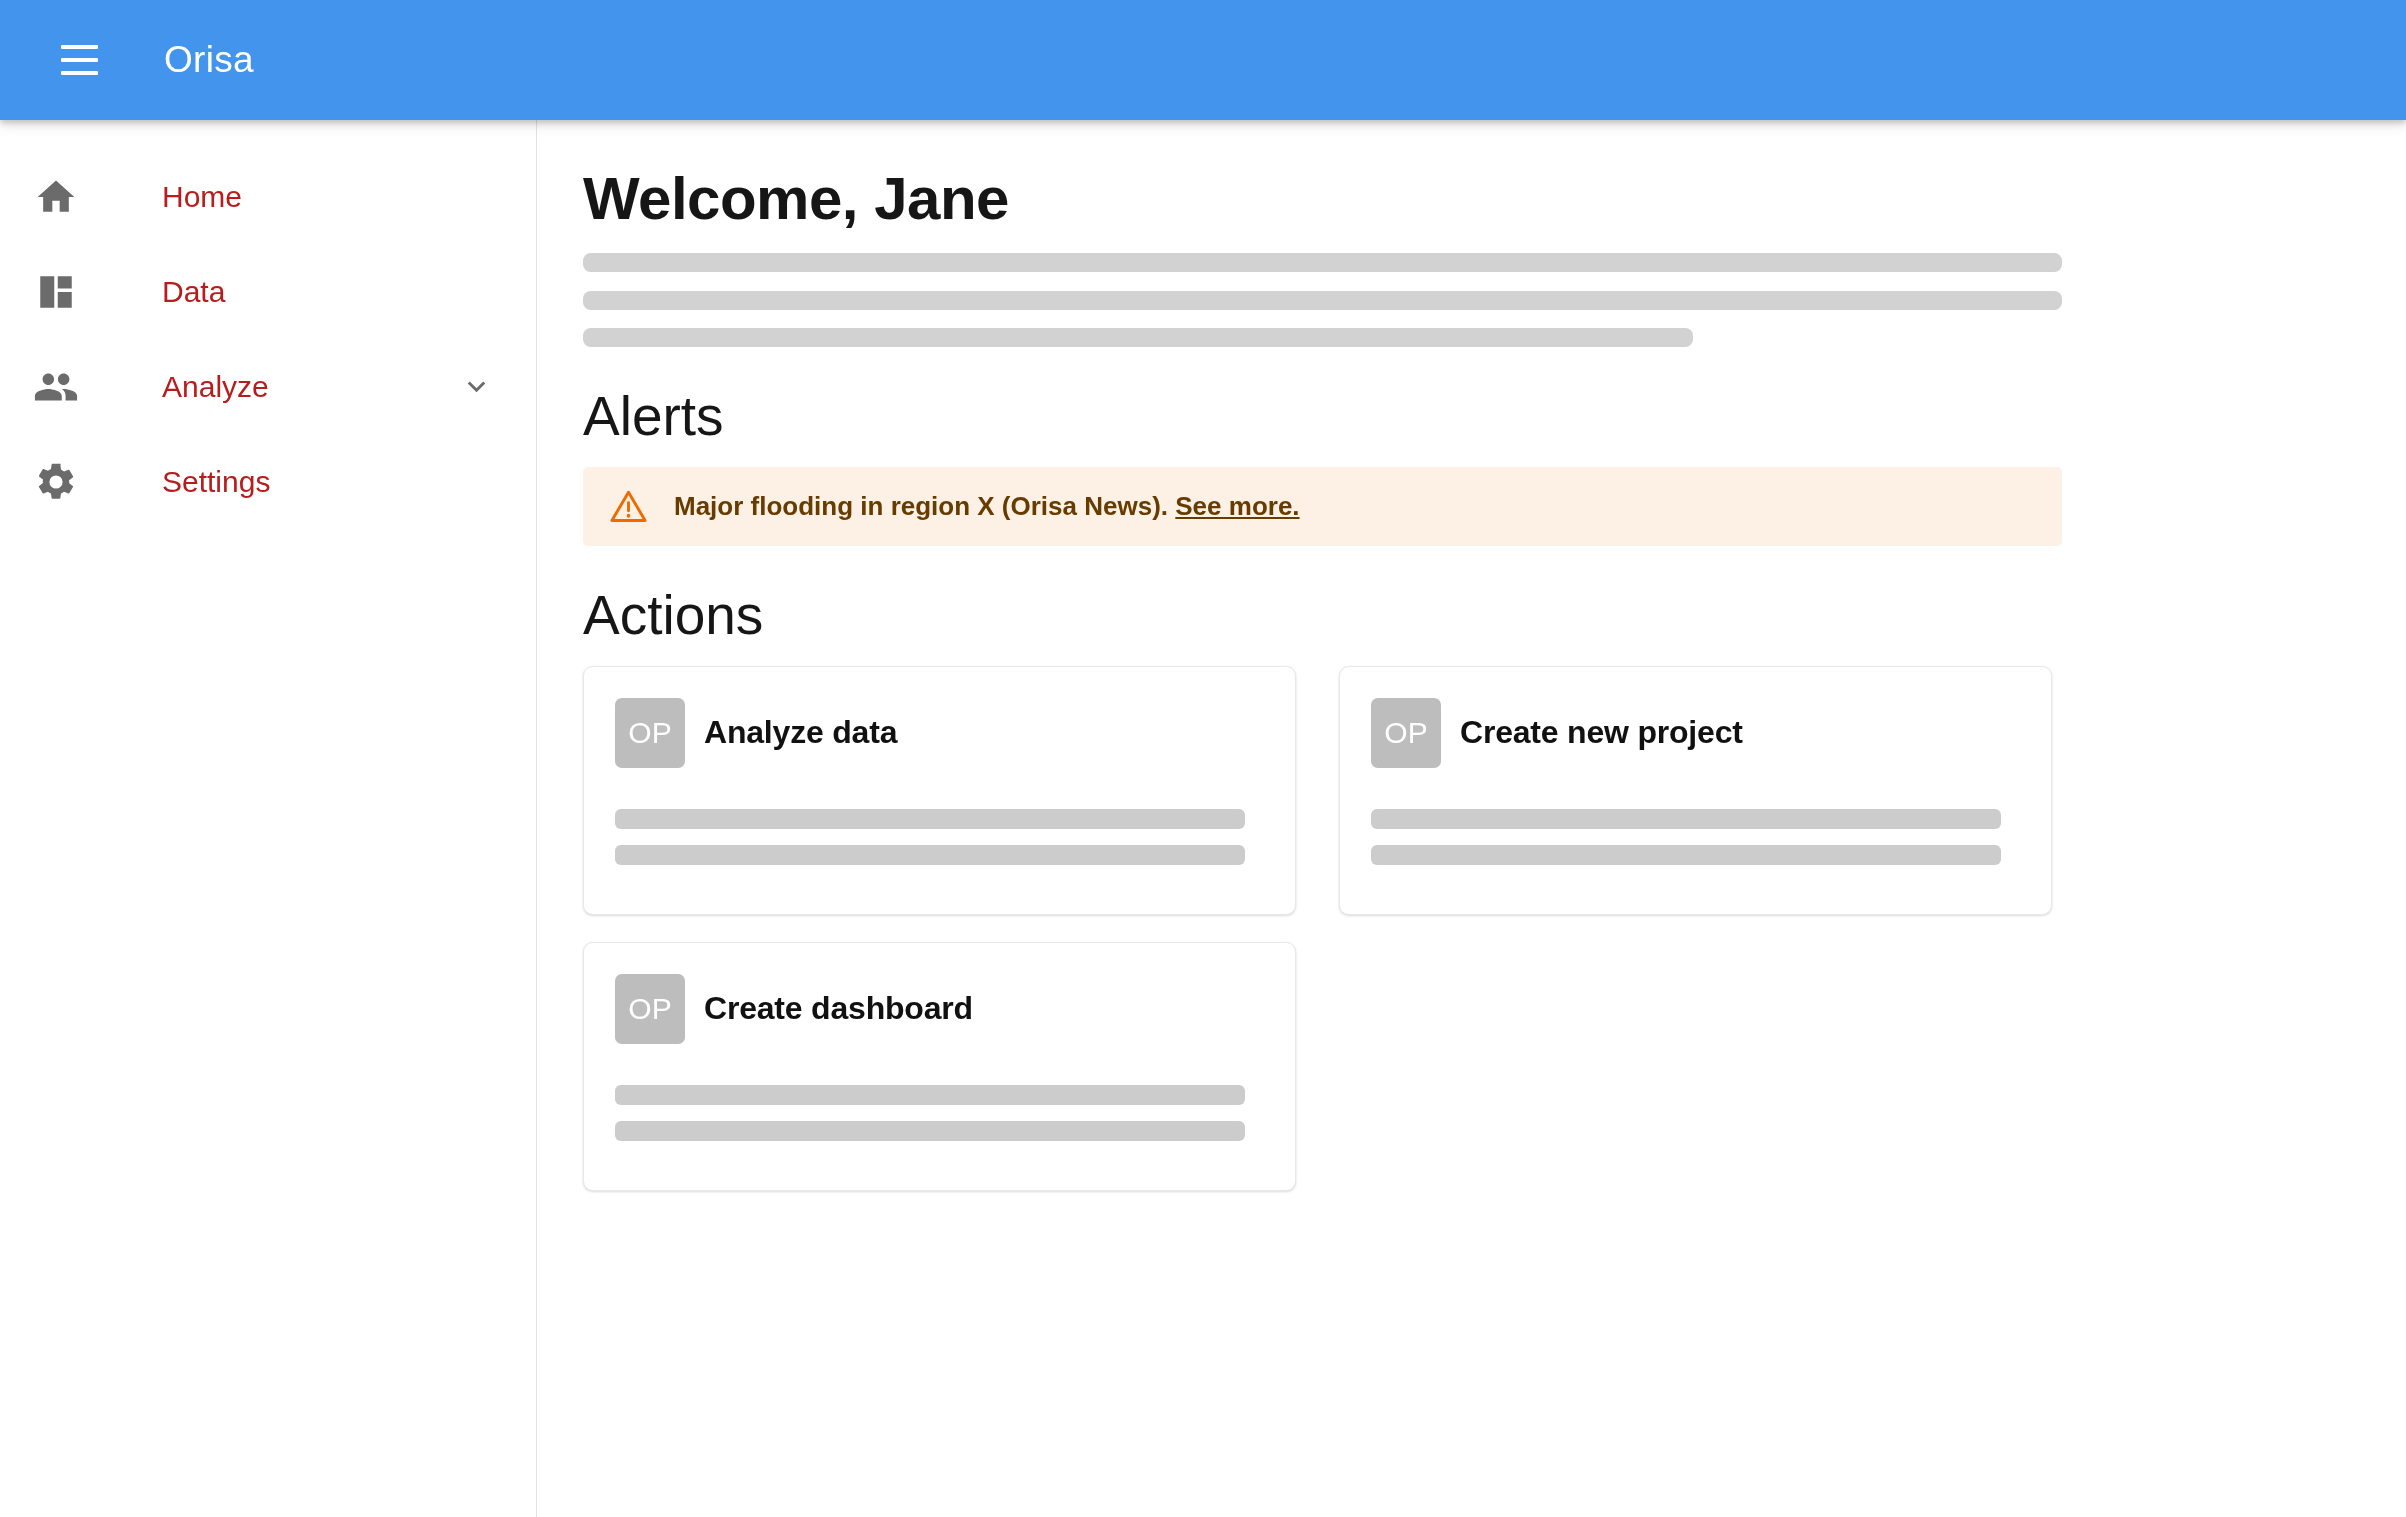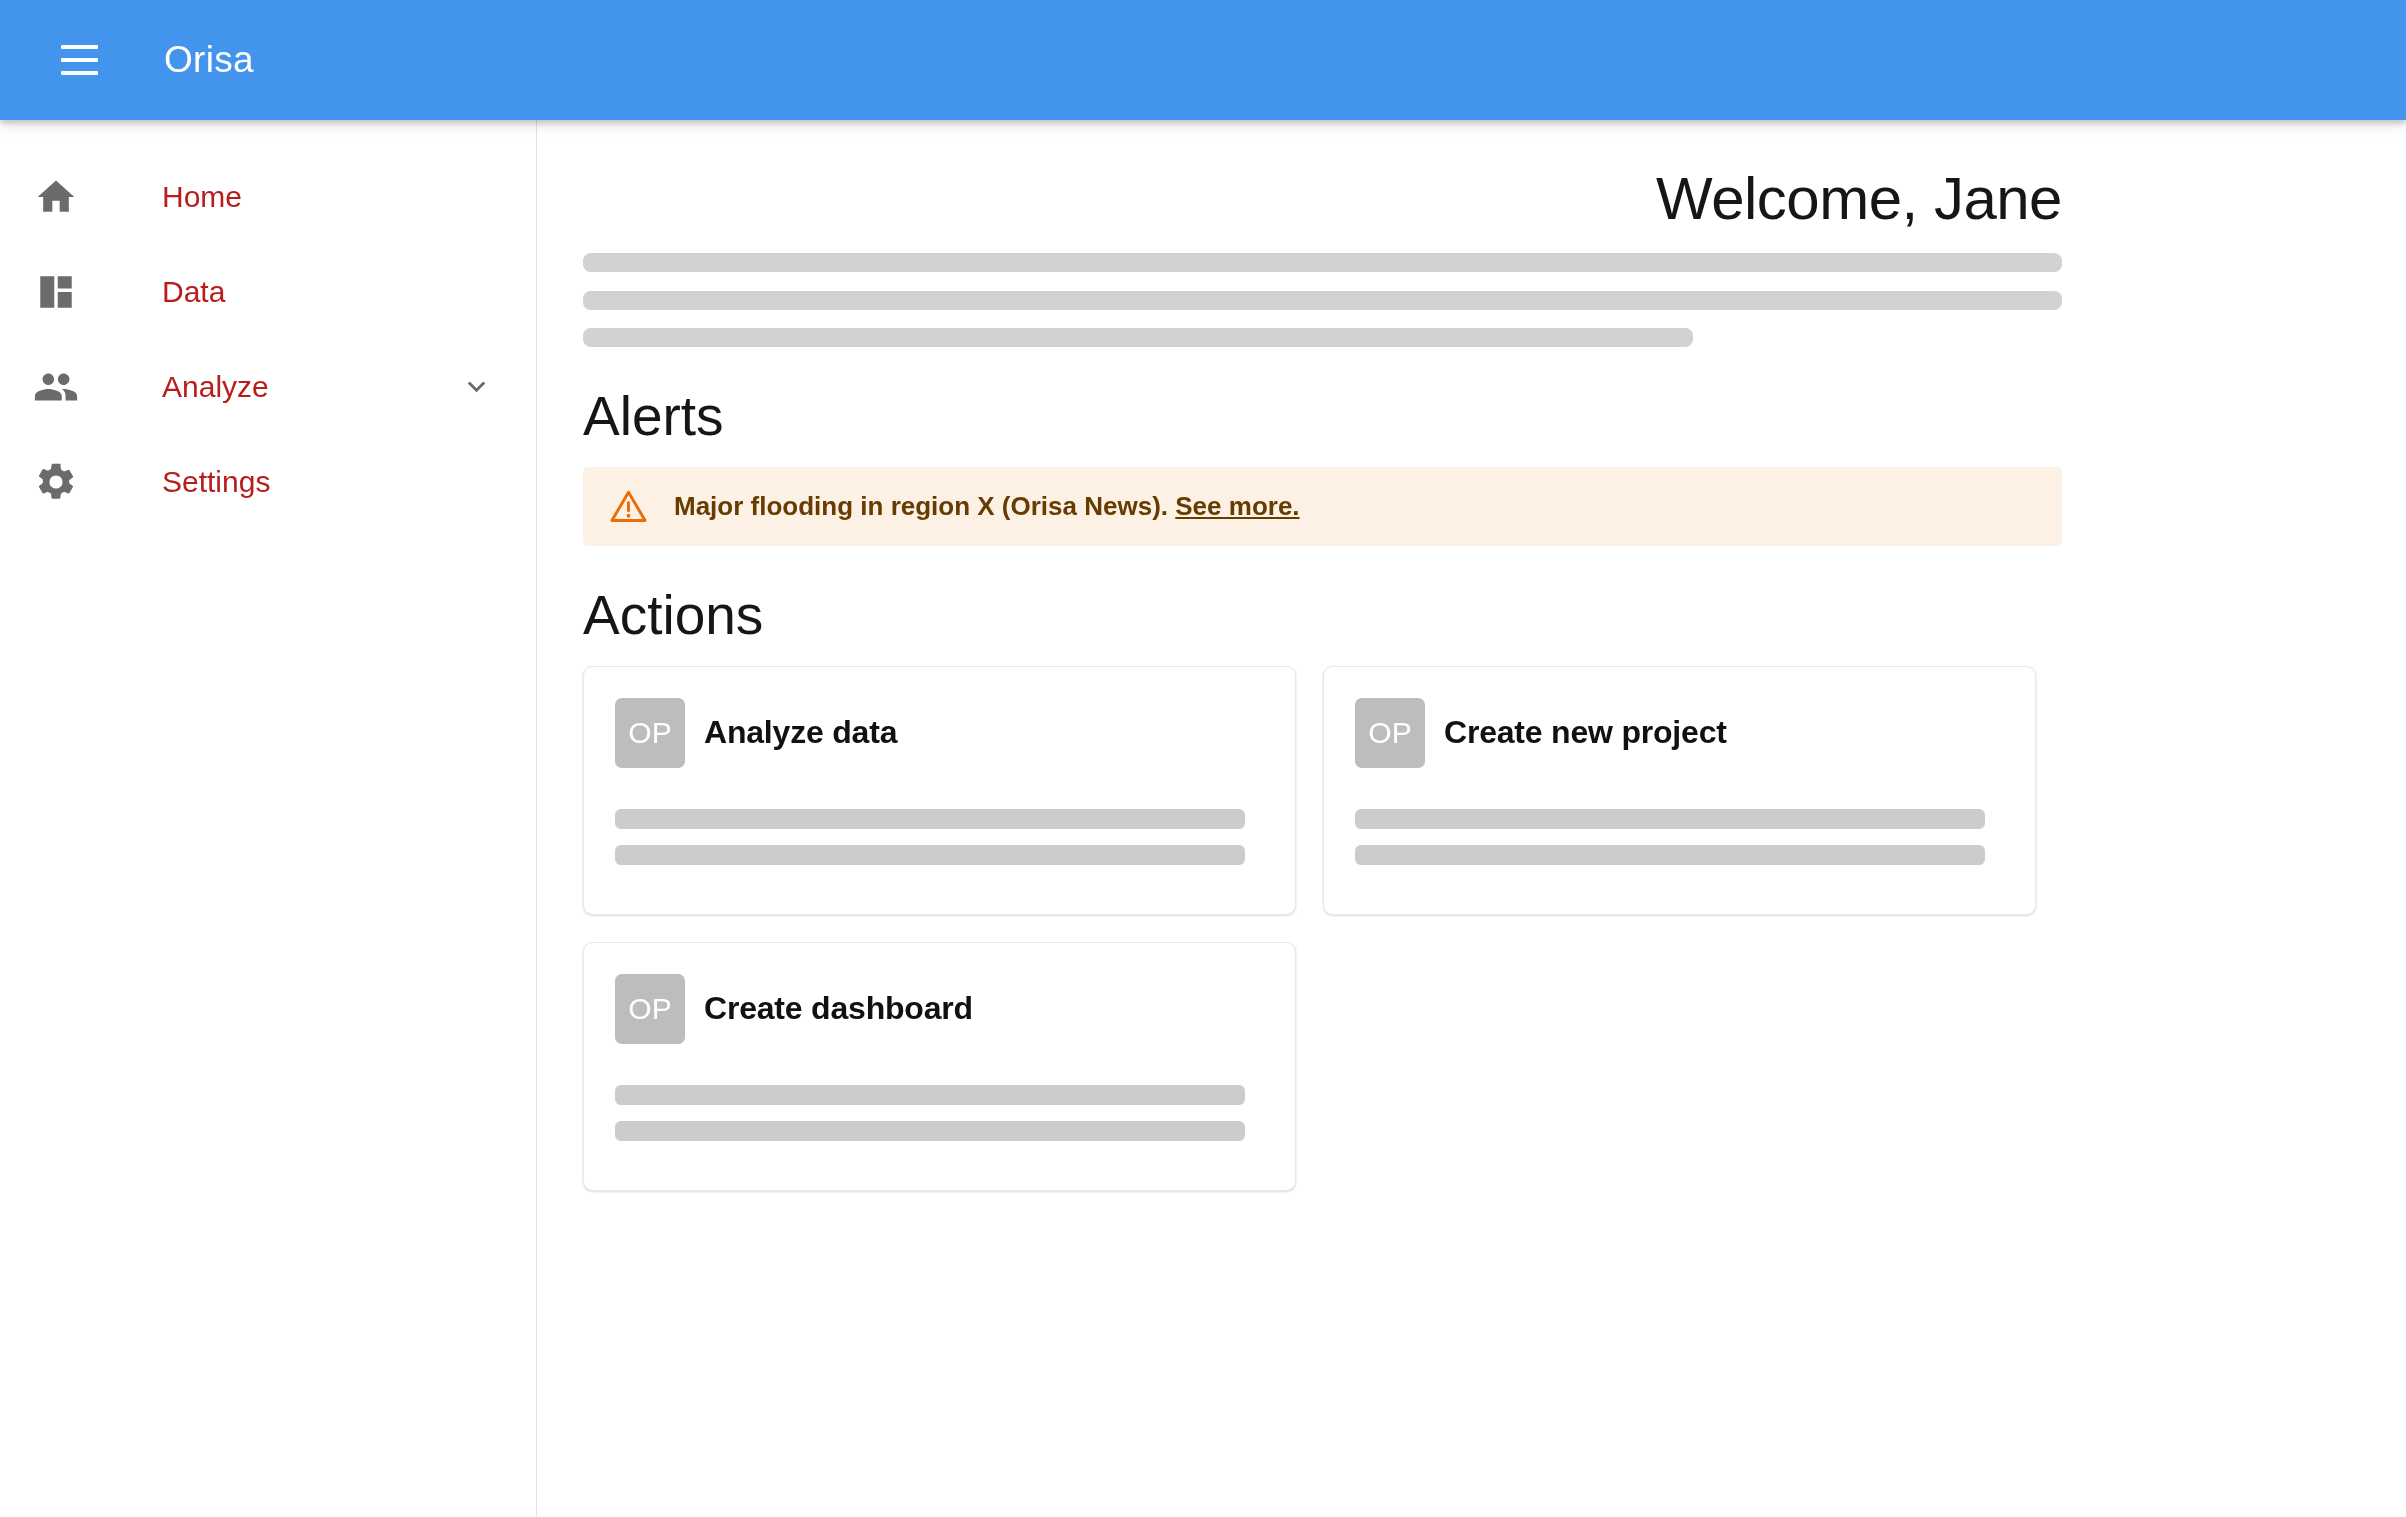--- a/index.html
+++ b/index.html
@@ -94,26 +94,25 @@
     flex: 1 1 auto;
     padding: 46px 0 0 46px;
     position: relative;
   }
   .content {
     width: 1479px;
   }
 
   .page-title {
     font-size: 60px;
-    font-weight: 400;
+    font-weight: 700;
     color: #161616;
     line-height: 1.1;
     letter-spacing: -0.5px;
     margin-bottom: 21px;
-    text-align: right;
   }
 
   .skeleton {
     background: #d2d2d2;
     border-radius: 7.7px;
     height: 19.3px;
     margin-bottom: 18.3px;
   }
   .skeleton.w100 { width: 1479px; }
   .skeleton.w75  { width: 1110px; }
@@ -151,21 +150,21 @@
   .alert-link {
     color: #663c00;
     text-decoration: underline;
     cursor: pointer;
   }
 
   
   .cards {
     display: flex;
     flex-wrap: wrap;
-    gap: 27px 27px;
+    gap: 27px 43px;
     width: 1479px;
     margin-top: 9.7px;
   }
   .card {
     width: 713px;
     height: 249px;
     background: #ffffff;
     border: 1px solid #e8e8e8;
     border-radius: 9.7px;
     box-shadow: 0 1px 2.9px rgba(0,0,0,0.10), 0 1px 1.9px rgba(0,0,0,0.05);

